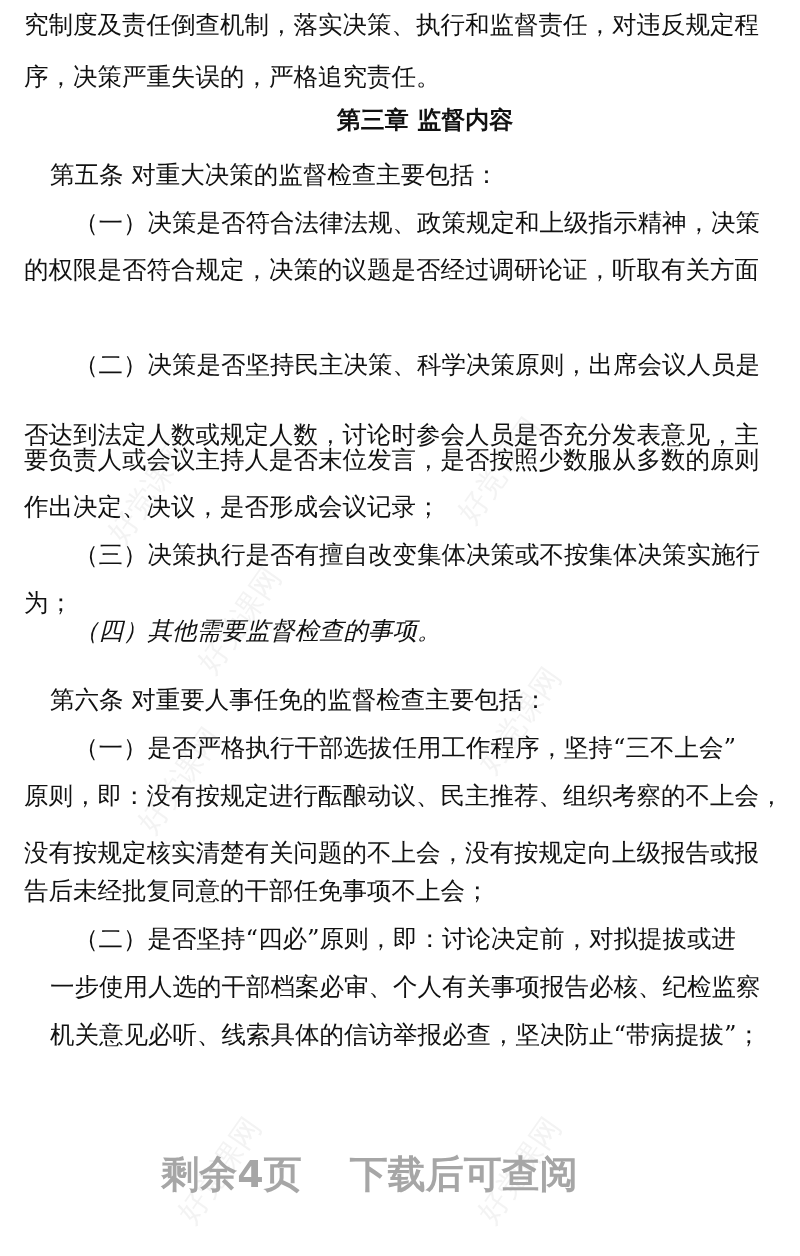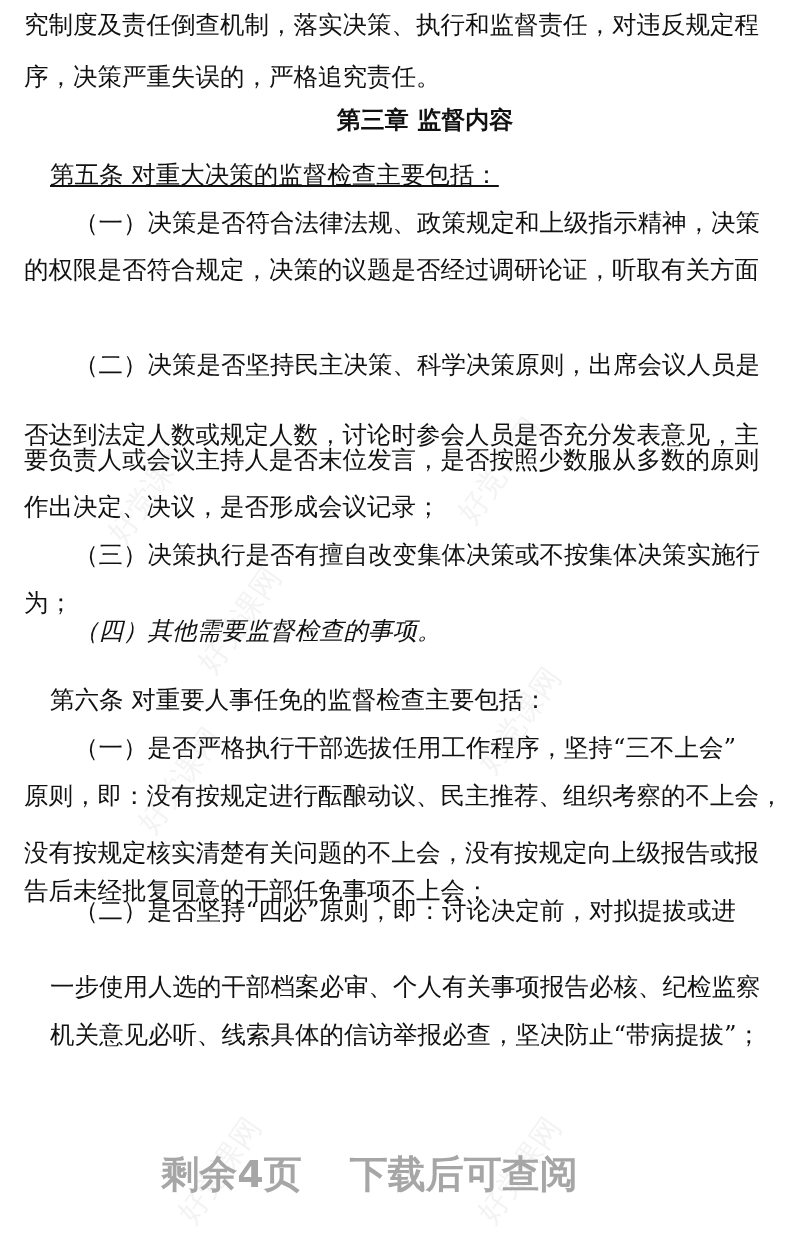--- a/index.html
+++ b/index.html
@@ -78,21 +78,21 @@
   <div class="watermark" style="left:120px;top:760px;">好党课网</div>
   <div class="watermark" style="left:460px;top:700px;">好党课网</div>
   <div class="watermark" style="left:160px;top:1150px;">好党课网</div>
   <div class="watermark" style="left:460px;top:1150px;">好党课网</div>
 
   <div class="line" style="top:10px;">究制度及责任倒查机制，落实决策、执行和监督责任，对违反规定程</div>
   <div class="line" style="top:62px;">序，决策严重失误的，严格追究责任。</div>
 
   <div class="heading" style="top:105px;padding-left:25px;">第三章  监督内容</div>
 
-  <div class="line indent2" style="top:160px;text-decoration:underline;">第五条  对重大决策的监督检查主要包括：</div>
+  <div class="line indent2" style="top:160px;">第五条  对重大决策的监督检查主要包括：</div>
 
   <div class="line indent1" style="top:208px;">（一）决策是否符合法律法规、政策规定和上级指示精神，决策</div>
   <div class="line" style="top:255px;">的权限是否符合规定，决策的议题是否经过调研论证，听取有关方面</div>
 
   <div class="line indent1" style="top:350px;">（二）决策是否坚持民主决策、科学决策原则，出席会议人员是</div>
   <div class="line" style="top:420px;text-align:right;">否达到法定人数或规定人数，讨论时参会人员是否充分发表意见，主</div>
   <div class="line" style="top:445px;">要负责人或会议主持人是否末位发言，是否按照少数服从多数的原则</div>
   <div class="line" style="top:492px;">作出决定、决议，是否形成会议记录；</div>
 
   <div class="line indent1" style="top:540px;">（三）决策执行是否有擅自改变集体决策或不按集体决策实施行</div>
@@ -100,21 +100,21 @@
 
   <div class="line indent1" style="top:616px;font-style:italic;">（四）其他需要监督检查的事项。</div>
 
   <div class="line indent2" style="top:685px;">第六条  对重要人事任免的监督检查主要包括：</div>
 
   <div class="line indent1" style="top:733px;">（一）是否严格执行干部选拔任用工作程序，坚持“三不上会”</div>
   <div class="line" style="top:781px;">原则，即：没有按规定进行酝酿动议、民主推荐、组织考察的不上会，</div>
   <div class="line" style="top:820px;margin-top:18px;">没有按规定核实清楚有关问题的不上会，没有按规定向上级报告或报</div>
   <div class="line" style="top:876px;">告后未经批复同意的干部任免事项不上会；</div>
 
-  <div class="line indent1" style="top:896px;">（二）是否坚持“四必”原则，即：讨论决定前，对拟提拔或进</div>
+  <div class="line indent1" style="top:924px;">（二）是否坚持“四必”原则，即：讨论决定前，对拟提拔或进</div>
   <div class="line indent2" style="top:972px;">一步使用人选的干部档案必审、个人有关事项报告必核、纪检监察</div>
   <div class="line indent2" style="top:1020px;">机关意见必听、线索具体的信访举报必查，坚决防止“带病提拔”；</div>
 
   <div class="more-banner">
     <span>剩余4页</span><span class="gap"></span><span>下载后可查阅</span>
   </div>
 
 </div>
 
 </body></html>

